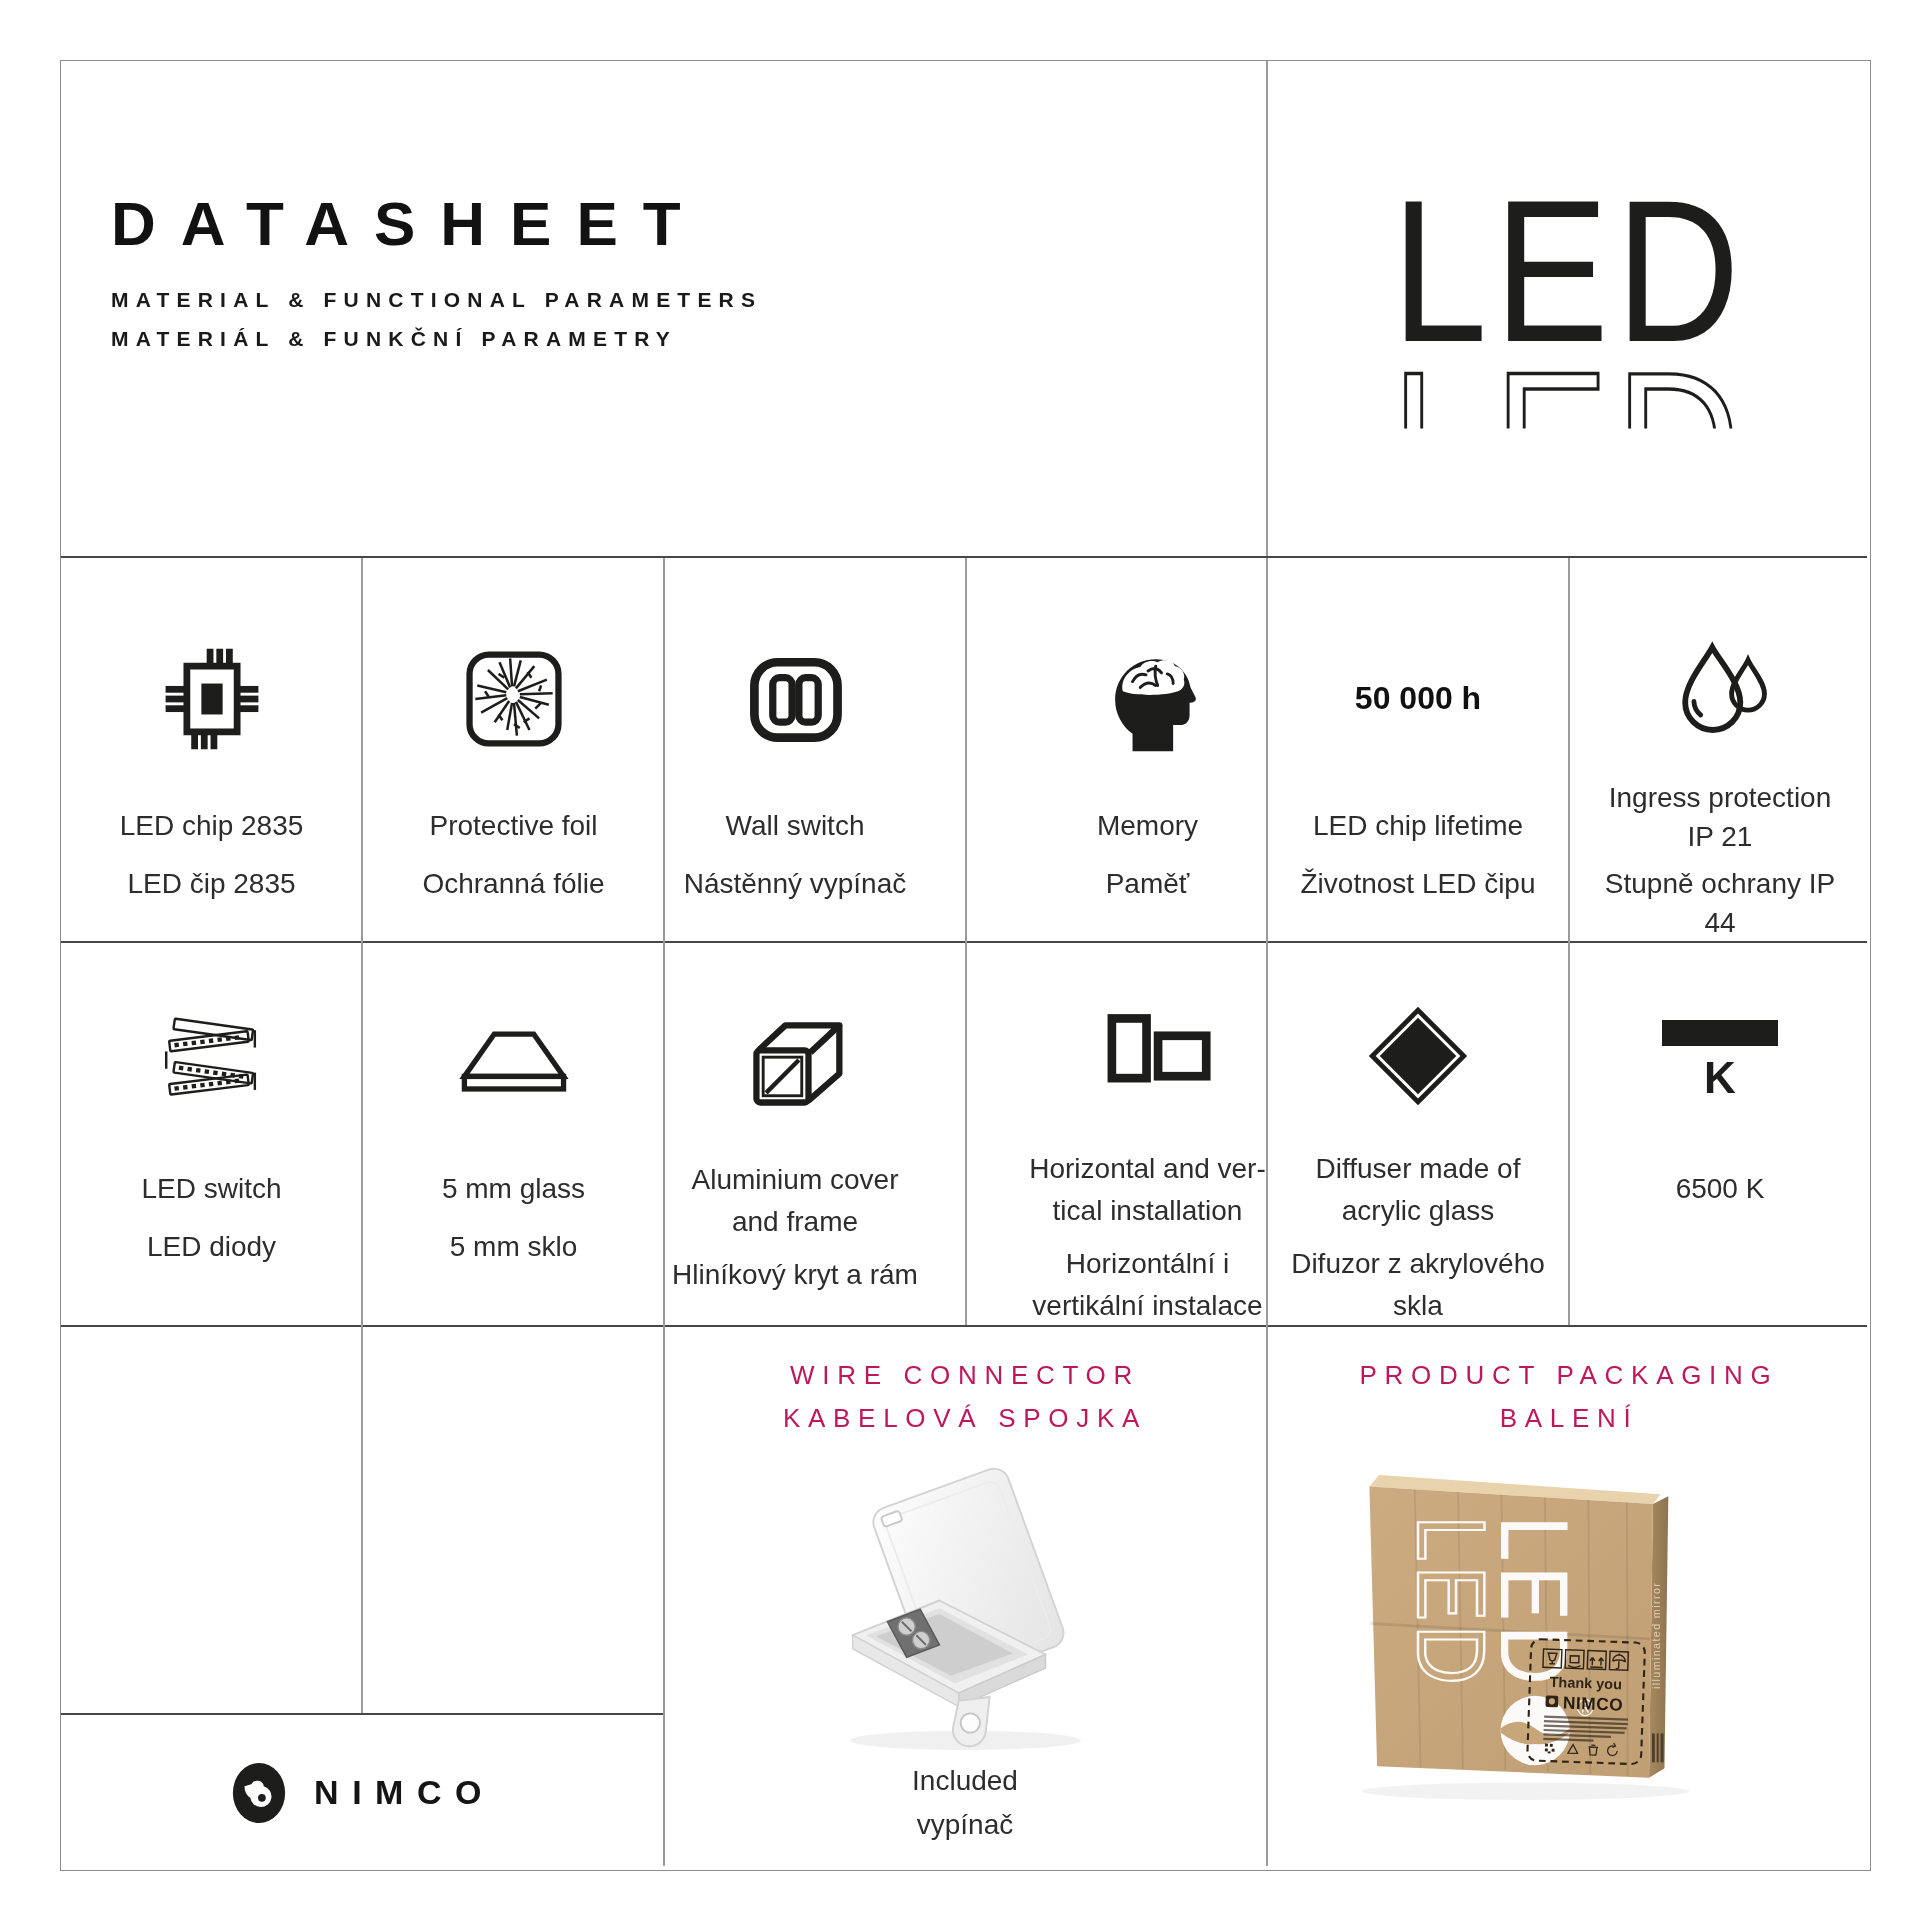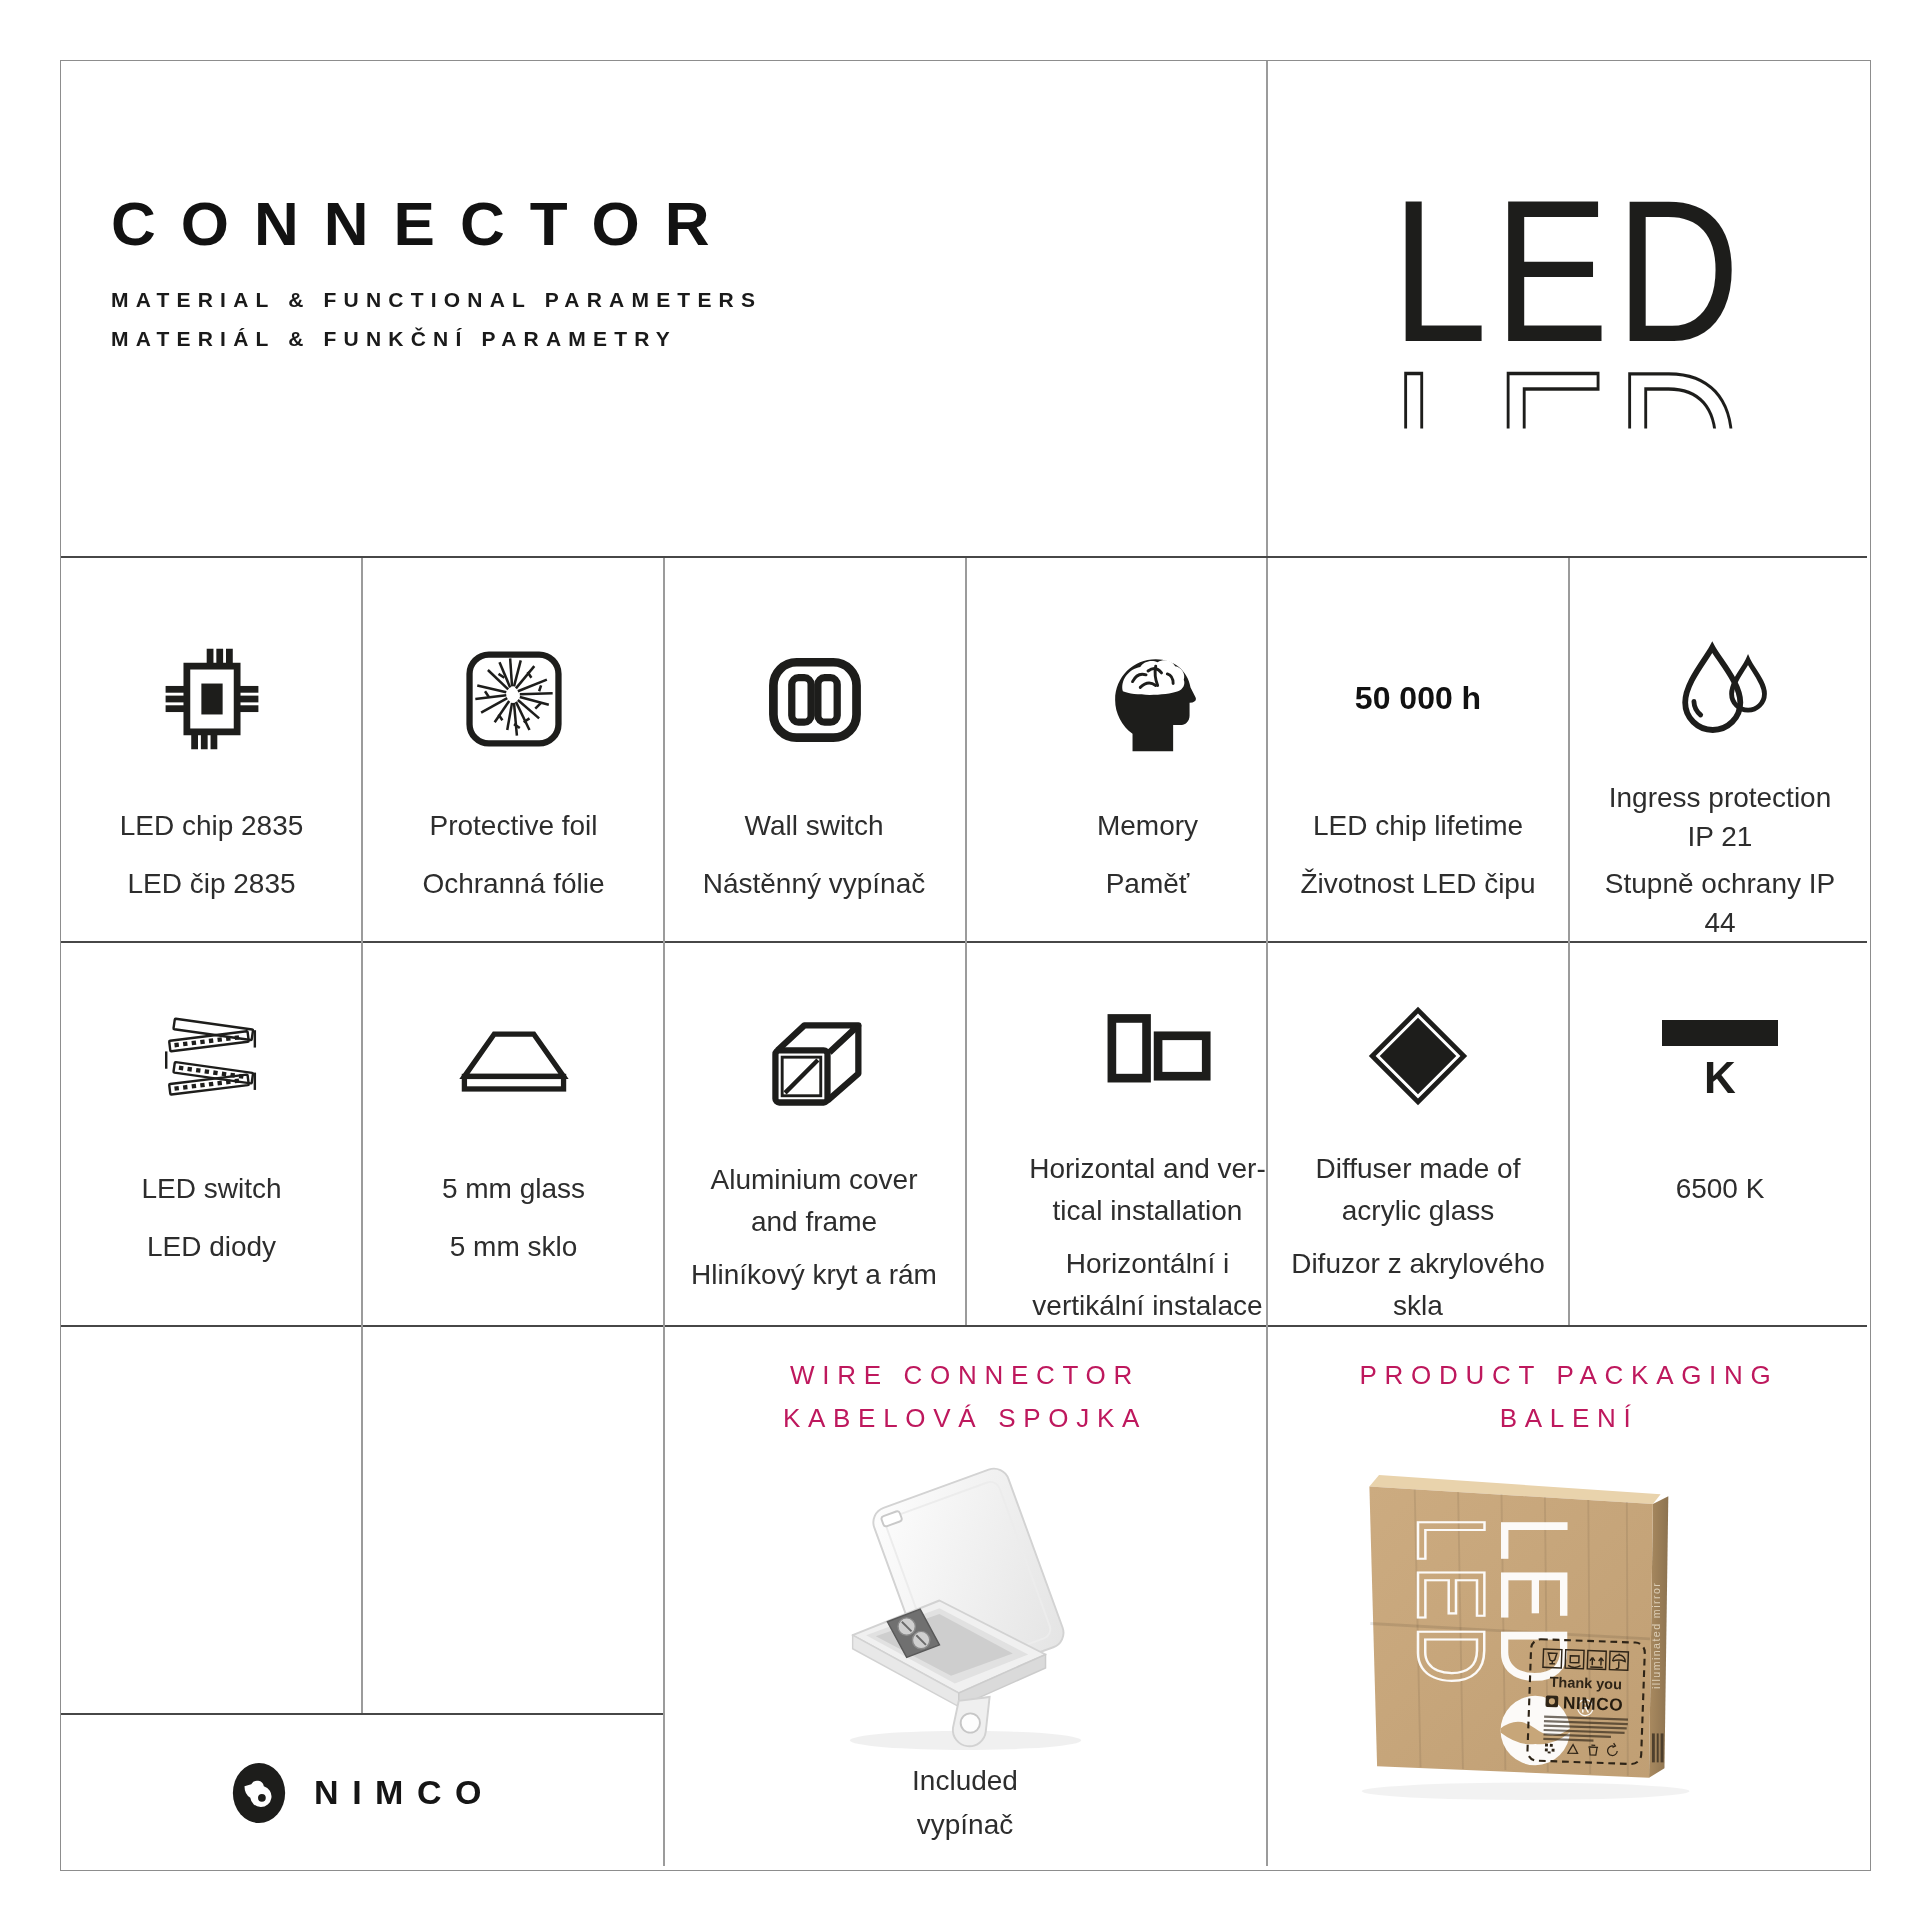--- a/index.html
+++ b/index.html
@@ -15,21 +15,21 @@
   .ds-title{font-size:62px;font-weight:800;letter-spacing:25px;color:#121212;white-space:nowrap;}
   .ds-sub{font-size:21px;font-weight:700;letter-spacing:7.2px;color:#1a1a1a;white-space:nowrap;}
   .ds-sub.s1{margin-top:29px;}
   .ds-sub.s2{margin-top:14.5px;}
   .led-logo{position:absolute;left:1207px;top:0;}
   
   .cell{position:absolute;width:301px;height:384px;display:flex;flex-direction:column;
         align-items:center;text-align:center;}
   .cell.r1{top:497px;}
   .cell.r2{top:882px;}
-  .c0{left:0;}.c1{left:302px;}.c2{left:603px;width:300px;}.c3{left:906px;width:361px;}
+  .c0{left:0;}.c1{left:302px;}.c2{left:584px;width:300px;}.c3{left:906px;width:361px;}
   .c4{left:1207px;width:300px;}.c5{left:1509px;width:300px;}
   .icon-wrap{height:145px;margin-top:68px;display:flex;align-items:center;justify-content:center;}
   .r2 .icon-wrap{margin-top:46px;}
   .labels{margin-top:33px;}
   .lbl{font-size:28px;line-height:44px;color:#2d2d2d;white-space:pre-line;}
   .lbl-cs{margin-top:13.5px;}
   .cell.ml .lbl{line-height:42px;}
   .cell.ml .lbl-cs{margin-top:11px;}
   .cell.ml .labels{margin-top:25px;}
   .cell.ip .icon-wrap{margin-top:56px;}
@@ -63,21 +63,21 @@
   <div class="hl" style="top:1264px;width:1806px;"></div>
   <div class="hl" style="top:1652px;width:602px;"></div>
   <div class="vl" style="left:1205px;top:0;height:495px;"></div>
   <div class="vl" style="left:300px;top:497px;height:1155px;"></div>
   <div class="vl" style="left:602px;top:497px;height:1308px;"></div>
   <div class="vl" style="left:904px;top:497px;height:767px;"></div>
   <div class="vl" style="left:1205px;top:497px;height:1308px;"></div>
   <div class="vl" style="left:1507px;top:497px;height:767px;"></div>
 
   <div class="ds-block">
-    <div class="ds-title">CONNECTOR</div>
+    <div class="ds-title">DATASHEET</div>
     <div class="ds-sub s1">MATERIAL &amp; FUNCTIONAL PARAMETERS</div>
     <div class="ds-sub s2">MATERIÁL &amp; FUNKČNÍ PARAMETRY</div>
   </div>
 
   <svg class="led-logo" width="602" height="495" viewBox="0 0 624 513">
     <defs>
           <clipPath id="ledclip">
             <rect x="0" y="0" width="624" height="381"></rect>
           </clipPath>
         </defs>

